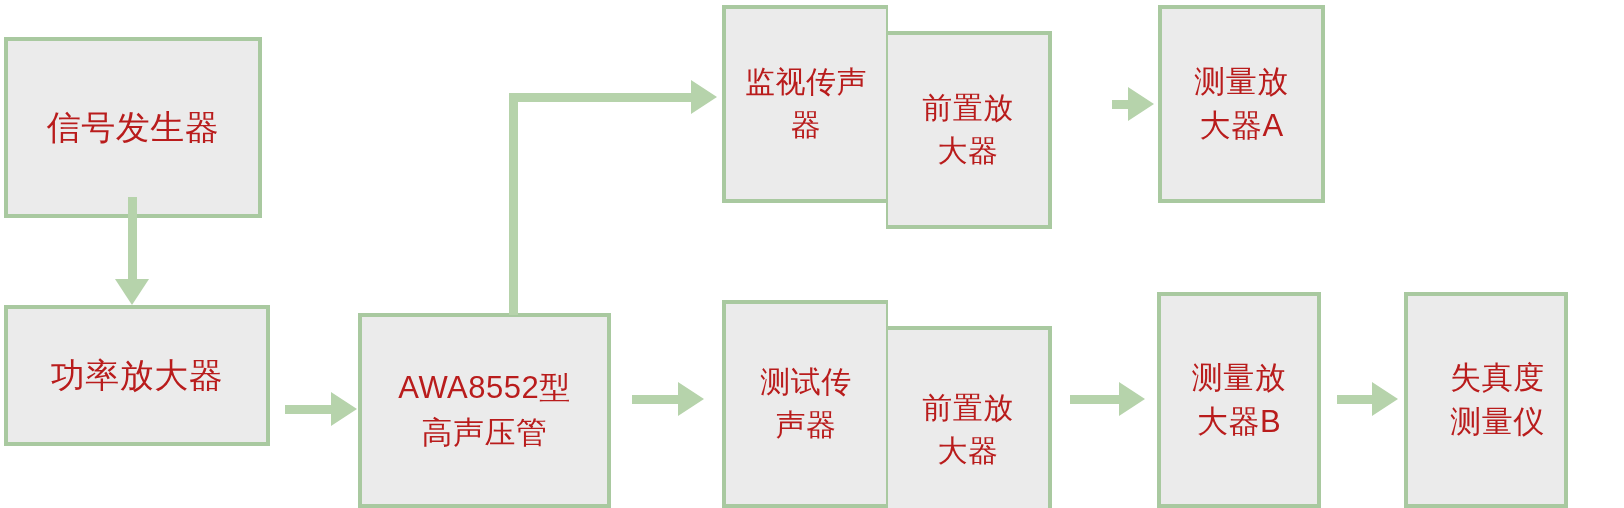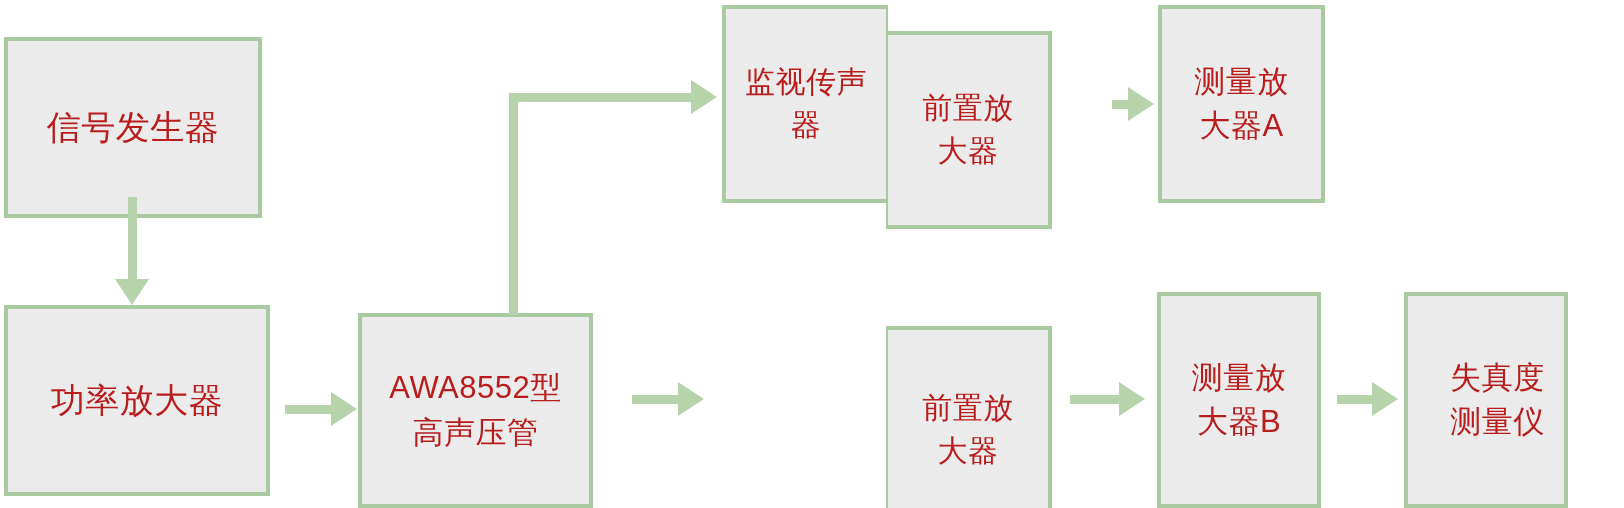--- a/index.html
+++ b/index.html
@@ -77,44 +77,48 @@
 </style>
 </head>
 <body>
 
 <div id="canvas">
 
   <div class="node" style="left:4px; top:37px; width:258px; height:181px; font-size:34px;">
     <span class="label">信号发生器</span>
   </div>
 
-  <div class="node" style="left:4px; top:305px; width:266px; height:191px; font-size:34px;">
+  <div class="node" style="left:4px; top:305px; width:266px; height:141px; font-size:34px;">
     <span class="label">功率放大器</span>
   </div>
 
-  <div class="node" style="left:358px; top:313px; width:235px; height:195px; font-size:31px;">
+  <div class="node" style="left:358px; top:313px; width:253px; height:195px; font-size:31px;">
     <span class="label">AWA8552型
 高声压管</span>
   </div>
 
   <div class="node pair-left" style="left:722px; top:5px; width:166px; height:198px; font-size:30px;">
     <span class="label">监视传声
 器</span>
   </div>
 
   <div class="node pair-right" style="left:886px; top:5px; width:166px; height:198px; font-size:30px;">
     <span class="label">前置放
 大器</span>
   </div>
 
   <div class="node" style="left:1158px; top:5px; width:167px; height:198px; font-size:31px;">
     <span class="label">测量放
 大器A</span>
   </div>
 
+  <div class="node pair-left" style="left:722px; top:300px; width:166px; height:208px; font-size:30px;">
+    <span class="label">测试传
+声器</span>
+  </div>
 
   <div class="node pair-right" style="left:886px; top:300px; width:166px; height:208px; font-size:30px;">
     <span class="label">前置放
 大器</span>
   </div>
 
   <div class="node" style="left:1157px; top:292px; width:164px; height:216px; font-size:31px;">
     <span class="label">测量放
 大器B</span>
   </div>

